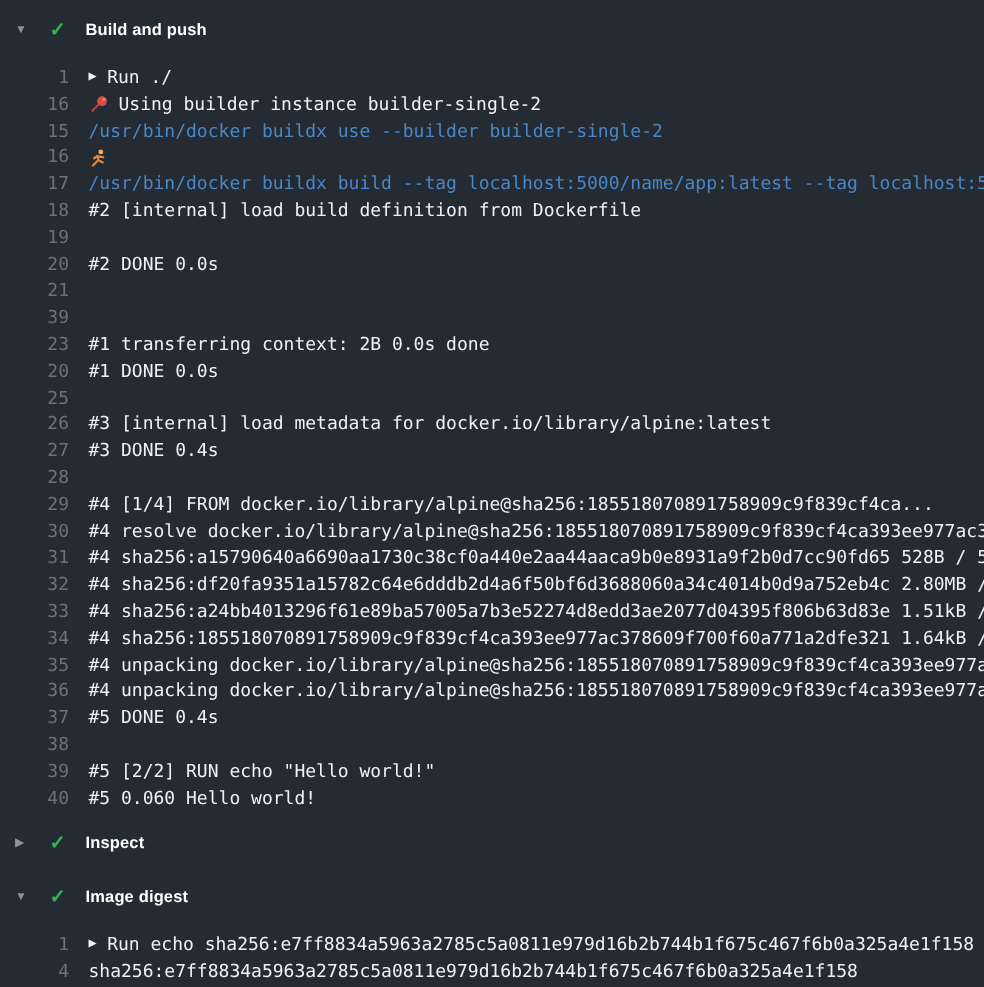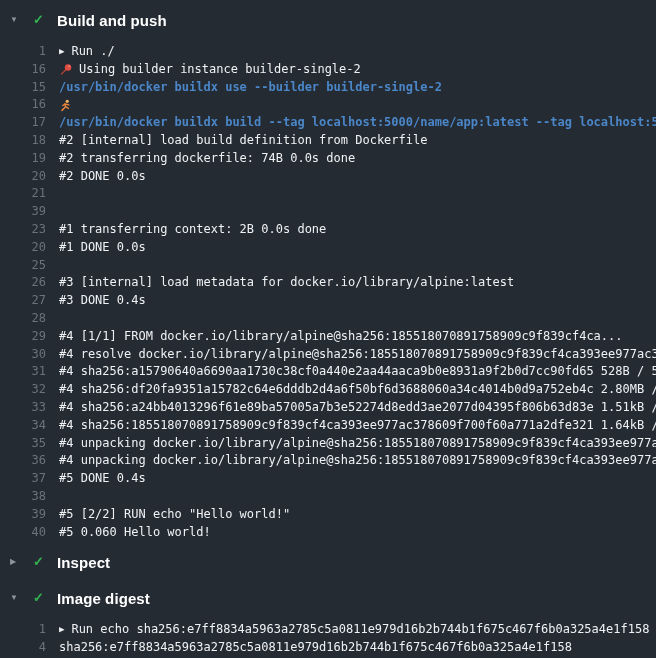--- a/index.html
+++ b/index.html
@@ -6,28 +6,28 @@
     --bg:#252b33; --header-text:#ffffff; --log-text:#eff2f5; --ln:#6a737d;
     --cmd:#4a86c8; --ok:#32b350; --chev:#8b949e;
   }
   *{margin:0;padding:0;box-sizing:border-box;}
   html,body{width:656px;height:658px;overflow:hidden;}
   body{background:var(--bg);font-family:"Liberation Sans",sans-serif;}
   .log-root{padding-top:9px;width:656px;}
   .section-header{display:flex;align-items:center;height:22px;padding:0 10px;cursor:pointer;}
   .chevron{flex:0 0 23px;font-size:8px;color:var(--chev);line-height:22px;}
   .check{flex:0 0 24px;color:var(--ok);font-weight:700;font-size:13px;line-height:22px;}
-  .section-title{color:var(--header-text);font-size:15px;font-weight:700;letter-spacing:.1px;}
+  .section-title{color:var(--header-text);font-size:11px;font-weight:700;letter-spacing:.1px;}
   .section-body{margin:12px 0 10px;}
   .section:last-child .section-header{margin-top:14px;}
   .section:last-child .section-body{margin-top:12px;margin-bottom:0;}
   .log-row{display:flex;height:17.8px;line-height:17.8px;font-family:"DejaVu Sans Mono",monospace;font-size:12px;white-space:pre;overflow:hidden;width:656px;}
   .ln{flex:0 0 34px;margin-left:12px;text-align:right;color:var(--ln);user-select:none;}
   .lt{margin-left:13px;color:var(--log-text);display:flex;align-items:center;white-space:pre;}
-  .lt.cmd{color:var(--cmd);font-weight:700;}
+  .lt.cmd{color:var(--cmd);font-weight:400;}
   .play{font-size:9px;margin-right:7px;color:var(--log-text);}
   .emoji{display:inline-block;width:14px;height:13px;margin-right:6px;}
 </style>
 </head>
 <body>
 
 <div class="log-root" id="log-root">
   <div class="section">
     <div class="section-header">
       <span class="chevron">▼</span>
@@ -67,21 +67,20 @@
     <span class="lt cmd"><span>/usr/bin/docker buildx build --tag localhost:5000/name/app:latest --tag localhost:5000/name/app:1.0.0 --file ./Dockerfile .</span></span>
   </div>
 
   <div class="log-row">
     <span class="ln">18</span>
     <span class="lt"><span>#2 [internal] load build definition from Dockerfile</span></span>
   </div>
 
   <div class="log-row">
     <span class="ln">19</span>
-    <span class="lt"><span>#2 transferring dockerfile: 74B 0.0s done</span></span>
   </div>
 
   <div class="log-row">
     <span class="ln">20</span>
     <span class="lt"><span>#2 DONE 0.0s</span></span>
   </div>
 
   <div class="log-row">
     <span class="ln">21</span>
     <span class="lt"><span></span></span>
@@ -116,21 +115,21 @@
     <span class="lt"><span>#3 DONE 0.4s</span></span>
   </div>
 
   <div class="log-row">
     <span class="ln">28</span>
     <span class="lt"><span></span></span>
   </div>
 
   <div class="log-row">
     <span class="ln">29</span>
-    <span class="lt"><span>#4 [1/1] FROM docker.io/library/alpine@sha256:185518070891758909c9f839cf4ca...</span></span>
+    <span class="lt"><span>#4 [1/4] FROM docker.io/library/alpine@sha256:185518070891758909c9f839cf4ca...</span></span>
   </div>
 
   <div class="log-row">
     <span class="ln">30</span>
     <span class="lt"><span>#4 resolve docker.io/library/alpine@sha256:185518070891758909c9f839cf4ca393ee977ac378609f700f60a771a2dfe321 done</span></span>
   </div>
 
   <div class="log-row">
     <span class="ln">31</span>
     <span class="lt"><span>#4 sha256:a15790640a6690aa1730c38cf0a440e2aa44aaca9b0e8931a9f2b0d7cc90fd65 528B / 528B done</span></span>

